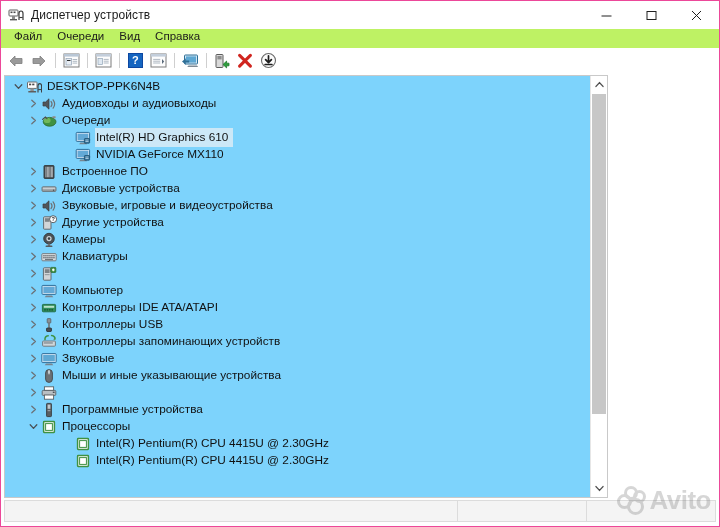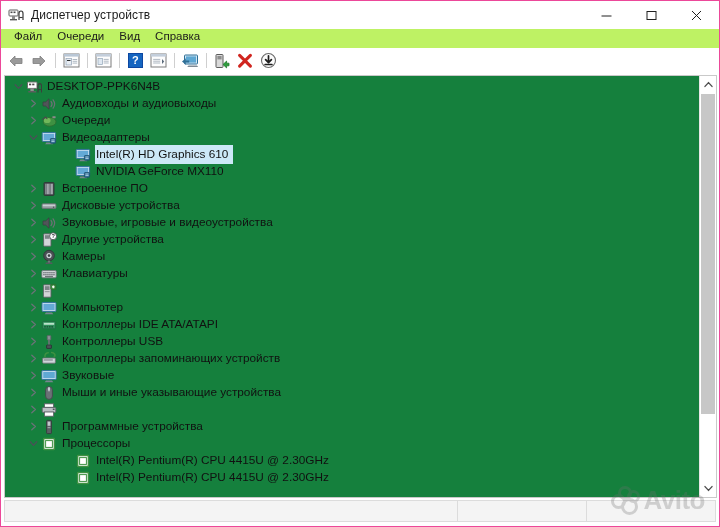--- a/index.html
+++ b/index.html
@@ -81,22 +81,22 @@
   .tb-sep {
     width: 1px; height: 15px;
     background: #cfcfcf;
     margin: 0 4px;
   }
 
   
   .panel {
     position: absolute;
     left: 3px; top: 74px;
-    width: 713px; height: 423px;
-    background: #15803d;
+    width: 604px; height: 423px;
+    background: #7dd3fc;
     border: 1px solid #c9c9c9;
     box-sizing: border-box;
     overflow: hidden;
   }
   .tree {
     position: absolute;
     left: 0; top: 2px;
     right: 17px;
     bottom: 0;
     overflow: hidden;
@@ -171,21 +171,21 @@
     align-items: center;
   }
   .sb-seg { height: 100%; border-right: 1px solid #dcdcdc; }
   .sb-seg.s1 { flex: 1 1 auto; }
   .sb-seg.s2 { width: 128px; }
   .sb-seg.s3 { width: 128px; border-right: none; }
 
   
   .watermark {
     position: absolute;
-    right: 14px; bottom: 12px;
+    right: 8px; bottom: 12px;
     display: flex; align-items: center;
     opacity: 0.28;
     pointer-events: none;
     text-align: center;
   }
   .wm-dots { position: relative; width: 30px; height: 28px; margin-right: 2px; }
   .wm-dot { position: absolute; border-radius: 50%; border: 3px solid #6f6f6f; }
   .wm-text {
     font-size: 26px; font-weight: bold; color: #6f6f6f;
     letter-spacing: -0.5px; line-height: 1;
@@ -366,35 +366,20 @@
             </svg>
           </span>
           <span class="ico"><svg width="16" height="16" viewBox="0 0 16 16">
               <ellipse cx="8.6" cy="8.8" rx="6.4" ry="4.4" fill="#3f9142" stroke="#2c6b2f" stroke-width="0.8"></ellipse>
               <ellipse cx="6.2" cy="7.4" rx="3.4" ry="2.6" fill="#79bd5e" opacity="0.85"></ellipse>
               <path d="M1.6 6.4 L4.4 4 L6 5.6" fill="none" stroke="#4a4a4a" stroke-width="1.2" stroke-linecap="round"></path>
               <rect x="11.4" y="3.2" width="3.2" height="2" rx="0.4" fill="#8b8b8b"></rect>
             </svg></span>
           <span class="lbl">Очереди</span>
         </div>
-        <div class="row d1">
-          <span class="twisty">
-            <svg width="9" height="9" viewBox="0 0 9 9">
-              <path d="M1.2 2.8 L4.5 6.4 L7.8 2.8" fill="none" stroke="#4a5157" stroke-width="1.3" stroke-linecap="round" stroke-linejoin="round"></path>
-            </svg>
-          </span>
-          <span class="ico"><svg width="16" height="16" viewBox="0 0 16 16">
-              <rect x="1.2" y="2.4" width="13.4" height="9" rx="0.9" fill="#ccdff0" stroke="#2e6f9b" stroke-width="1"></rect>
-              <rect x="2.6" y="3.8" width="10.6" height="6.2" fill="#63a9d6"></rect>
-              <path d="M5.4 12.6 h5.6 l1.2 1.6 H4.2 Z" fill="#78858f"></path>
-              <rect x="9.4" y="8.6" width="5.2" height="4.6" rx="0.6" fill="#2f6f96" stroke="#1f4f6f" stroke-width="0.8"></rect>
-              <path d="M10.4 10 h3.2 M10.4 11.6 h3.2" stroke="#cde4f5" stroke-width="0.8"></path>
-            </svg></span>
-          <span class="lbl">Видеоадаптеры</span>
-        </div>
         <div class="row d2 selected">
           <span class="twisty"></span>
           <span class="ico"><svg width="16" height="16" viewBox="0 0 16 16">
               <rect x="1.2" y="2.4" width="13.4" height="9" rx="0.9" fill="#ccdff0" stroke="#2e6f9b" stroke-width="1"></rect>
               <rect x="2.6" y="3.8" width="10.6" height="6.2" fill="#63a9d6"></rect>
               <path d="M5.4 12.6 h5.6 l1.2 1.6 H4.2 Z" fill="#78858f"></path>
               <rect x="9.4" y="8.6" width="5.2" height="4.6" rx="0.6" fill="#2f6f96" stroke="#1f4f6f" stroke-width="0.8"></rect>
               <path d="M10.4 10 h3.2 M10.4 11.6 h3.2" stroke="#cde4f5" stroke-width="0.8"></path>
             </svg></span>
           <span class="lbl">Intel(R) HD Graphics 610</span>

